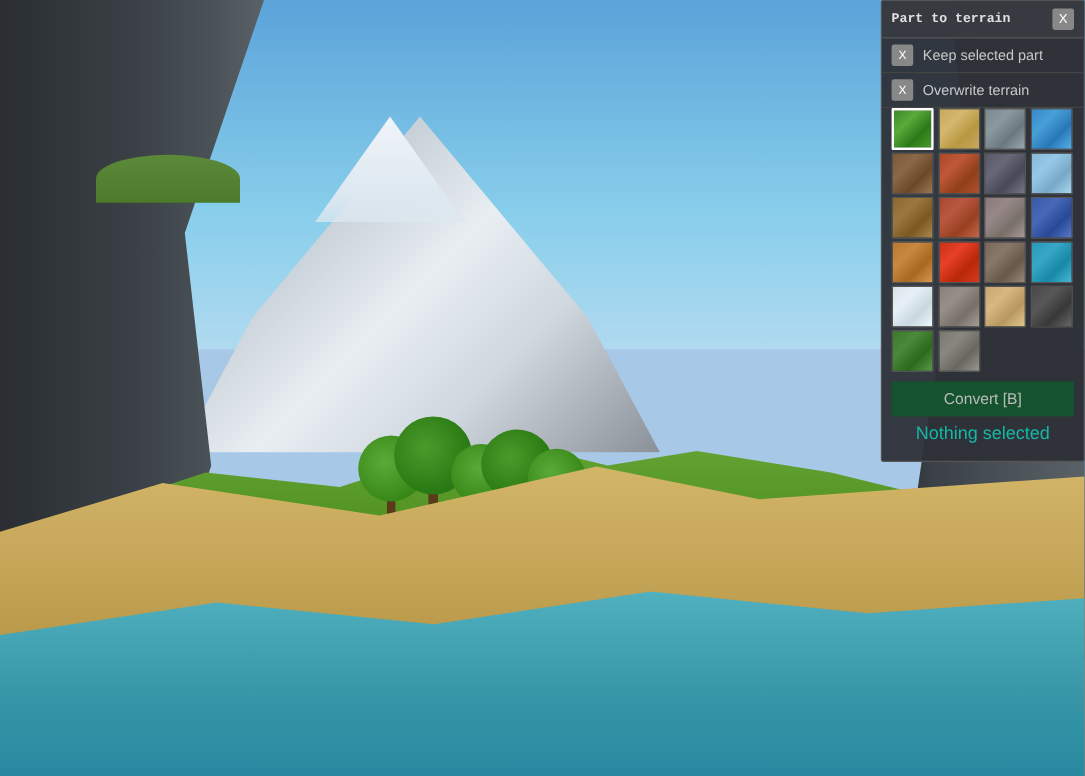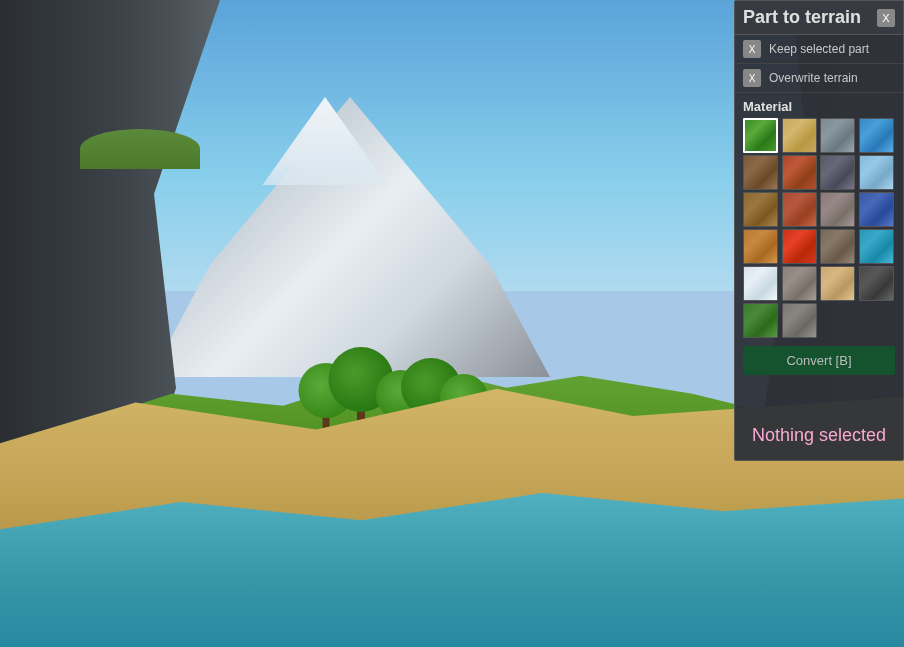--- a/index.html
+++ b/index.html
@@ -164,22 +164,23 @@
       display: flex;
       align-items: center;
       justify-content: space-between;
       background: rgba(55, 58, 65, 0.98);
       padding: 6px 8px;
       border-bottom: 1px solid #555;
     }
 
     .panel-title {
       color: #e0e0e0;
-      font-size: 18px;
+      font-size: 11px;
       font-weight: 600;
+      font-family: Liberation Mono, monospace;
     }
 
     .close-btn {
       width: 18px;
       height: 18px;
       background: #888;
       border: none;
       color: #fff;
       font-size: 11px;
       cursor: pointer;
@@ -281,24 +282,23 @@
       border: none;
       color: #bbb;
       font-size: 13px;
       cursor: pointer;
       border-radius: 2px;
     }
 
     
     .status-text {
       text-align: center;
-      color: #f9a8d4;
-      font-size: 18px;
+      color: #14b8a6;
+      font-size: 15px;
       padding: 2px 0;
-      margin-top: 44px;
     }
   </style>
 </head>
 <body>
 
 <div id="scene">
   <div class="sky"></div>
   <div class="mountain-bg"></div>
   <div class="mountain-snow"></div>
   <div class="cliff-left"></div>
@@ -351,21 +351,20 @@
     <span class="checkbox-label">Keep selected part</span>
   </div>
 
   
   <div class="checkbox-row">
     <button class="checkbox-btn">X</button>
     <span class="checkbox-label">Overwrite terrain</span>
   </div>
 
   
-  <div class="material-label">Material</div>
 
   
   <div class="material-grid">
     <div class="material-cell mat-grass selected"></div>
     <div class="material-cell mat-sand"></div>
     <div class="material-cell mat-rock"></div>
     <div class="material-cell mat-water"></div>
     <div class="material-cell mat-dirt"></div>
     <div class="material-cell mat-rust"></div>
     <div class="material-cell mat-slate"></div>

